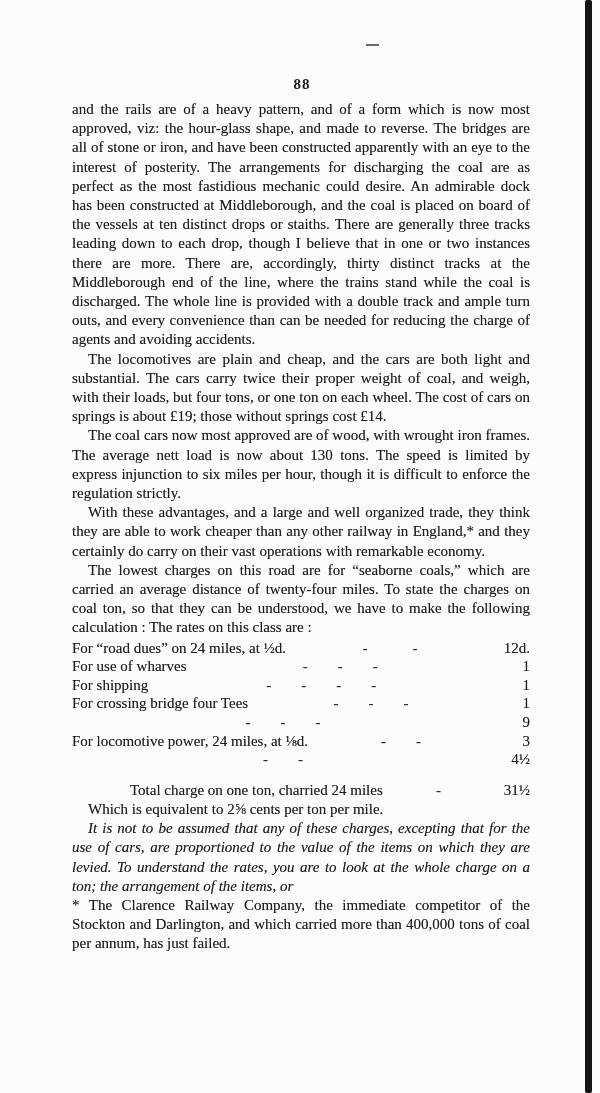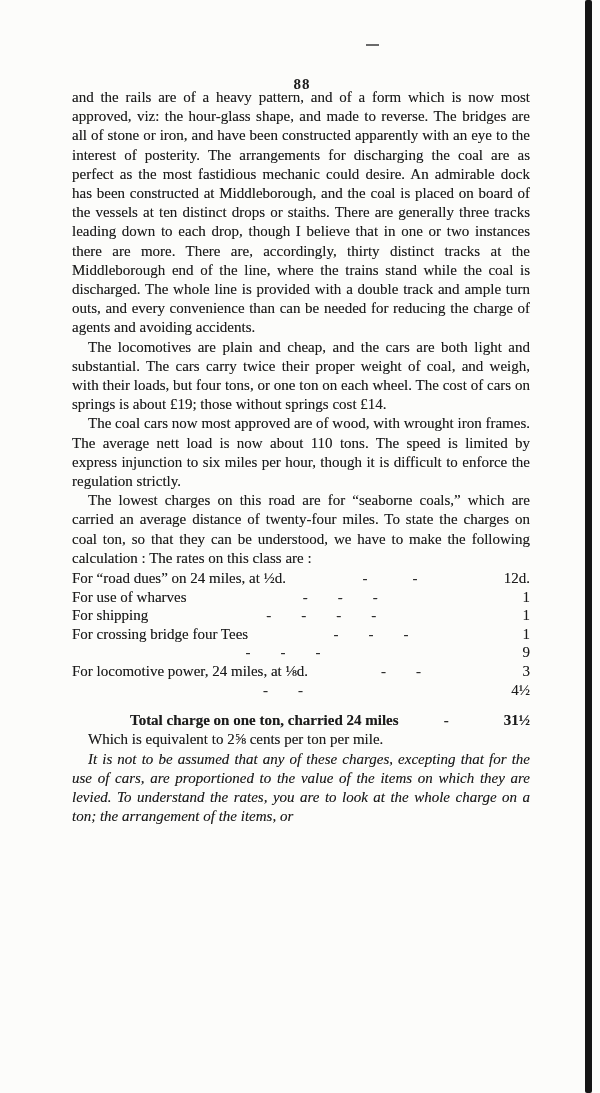--- a/index.html
+++ b/index.html
@@ -38,21 +38,21 @@
     left: 0;
     width: 604px;
     text-align: center;
     font-size: 15px;
     letter-spacing: 1px;
     font-weight: bold;
   }
   .text-block {
     position: absolute;
     left: 72px;
-    top: 88px;
+    top: 100px;
     width: 458px;
     font-size: 15px;
     line-height: 19.2px;
     text-align: justify;
     text-shadow: 0 0 0.4px rgba(20,20,20,0.45);
   }
   p.para {
     margin: 0;
     text-indent: 16px;
   }
@@ -79,21 +79,20 @@
   }
   .rate-value {
     min-width: 36px;
     text-align: right;
     white-space: pre;
   }
   .total-row {
     display: flex;
     align-items: center;
     margin-top: 12px;
-    font-weight: bold;
   }
   .total-label {
     padding-left: 58px;
     white-space: pre;
   }
   .equivalence {
     margin: 0;
     text-indent: 0;
   }
   .closing {
@@ -110,21 +109,22 @@
 
 <div class="scan-edge-bar"></div>
 <div class="scan-artifact-dash"></div>
 
 <div class="page-number">88</div>
 
 <div class="text-block">
 
   <p class="para no-indent">and the rails are of a heavy pattern, and of a form which is now most approved, viz: the hour-glass shape, and made to reverse. The bridges are all of stone or iron, and have been constructed apparently with an eye to the interest of posterity.  The arrangements for discharging the coal are as perfect as the most fastidious mechanic could desire.  An admirable dock has been constructed at Middleborough, and the coal is placed on board of the vessels at ten distinct drops or staiths.  There are generally three tracks leading down to each drop, though I believe that in one or two instances there are more.  There are, accordingly, thirty distinct tracks at the Middleborough end of the line, where the trains stand while the coal is discharged.  The whole line is provided with a double track and ample turn outs, and every convenience than can be needed for reducing the charge of agents and avoiding accidents.</p>
   <p class="para">The locomotives are plain and cheap, and the cars are both light and substantial.  The cars carry twice their proper weight of coal, and weigh, with their loads, but four tons, or one ton on each wheel. The cost of cars on springs is about £19; those without springs cost £14.</p>
-  <p class="para">The coal cars now most approved are of wood, with wrought iron frames.  The average nett load is now about 110 tons.  The speed is limited by express injunction to six miles per hour, though it is difficult to enforce the regulation strictly.</p>
+  <p class="para">The coal cars now most approved are of wood, with wrought iron frames.  The average nett load is now about 130 tons.  The speed is limited by express injunction to six miles per hour, though it is difficult to enforce the regulation strictly.</p>
+  <p class="para">With these advantages, and a large and well organized trade, they think they are able to work cheaper than any other railway in England,* and they certainly do carry on their vast operations with remarkable economy.</p>
   <p class="para">The lowest charges on this road are for “seaborne coals,” which are carried an average distance of twenty-four miles.  To state the charges on coal ton, so that they can be understood, we have to make the following calculation :   The rates on this class are :</p>
 
   <div class="rates">
 
     <div class="rate-row">
       <span class="rate-label">For “road dues” on 24 miles, at ½d.</span>
       <span class="rate-leader">-   -</span>
       <span class="rate-value">12d.</span>
     </div>
     <div class="rate-row">
@@ -160,14 +160,15 @@
       <span class="total-label">Total charge on one ton, charried 24 miles</span>
       <span class="rate-leader">-</span>
       <span class="rate-value">31½</span>
     </div>
 
     <p class="para equivalence">Which is equivalent to 2⅝ cents per ton per mile.</p>
   </div>
 
   <p class="para closing">It is not to be assumed that any of these charges, excepting that for the use of cars, are proportioned to the value of the items on which they are levied.  To understand the rates, you are to look at the whole charge on a ton; the arrangement of the items, or</p>
 
+  <p class="para footnote no-indent">* The Clarence Railway Company, the immediate competitor of the Stockton and Darlington, and which carried more than 400,000 tons of coal per annum, has just failed.</p>
 
 </div>
 
 </body></html>

